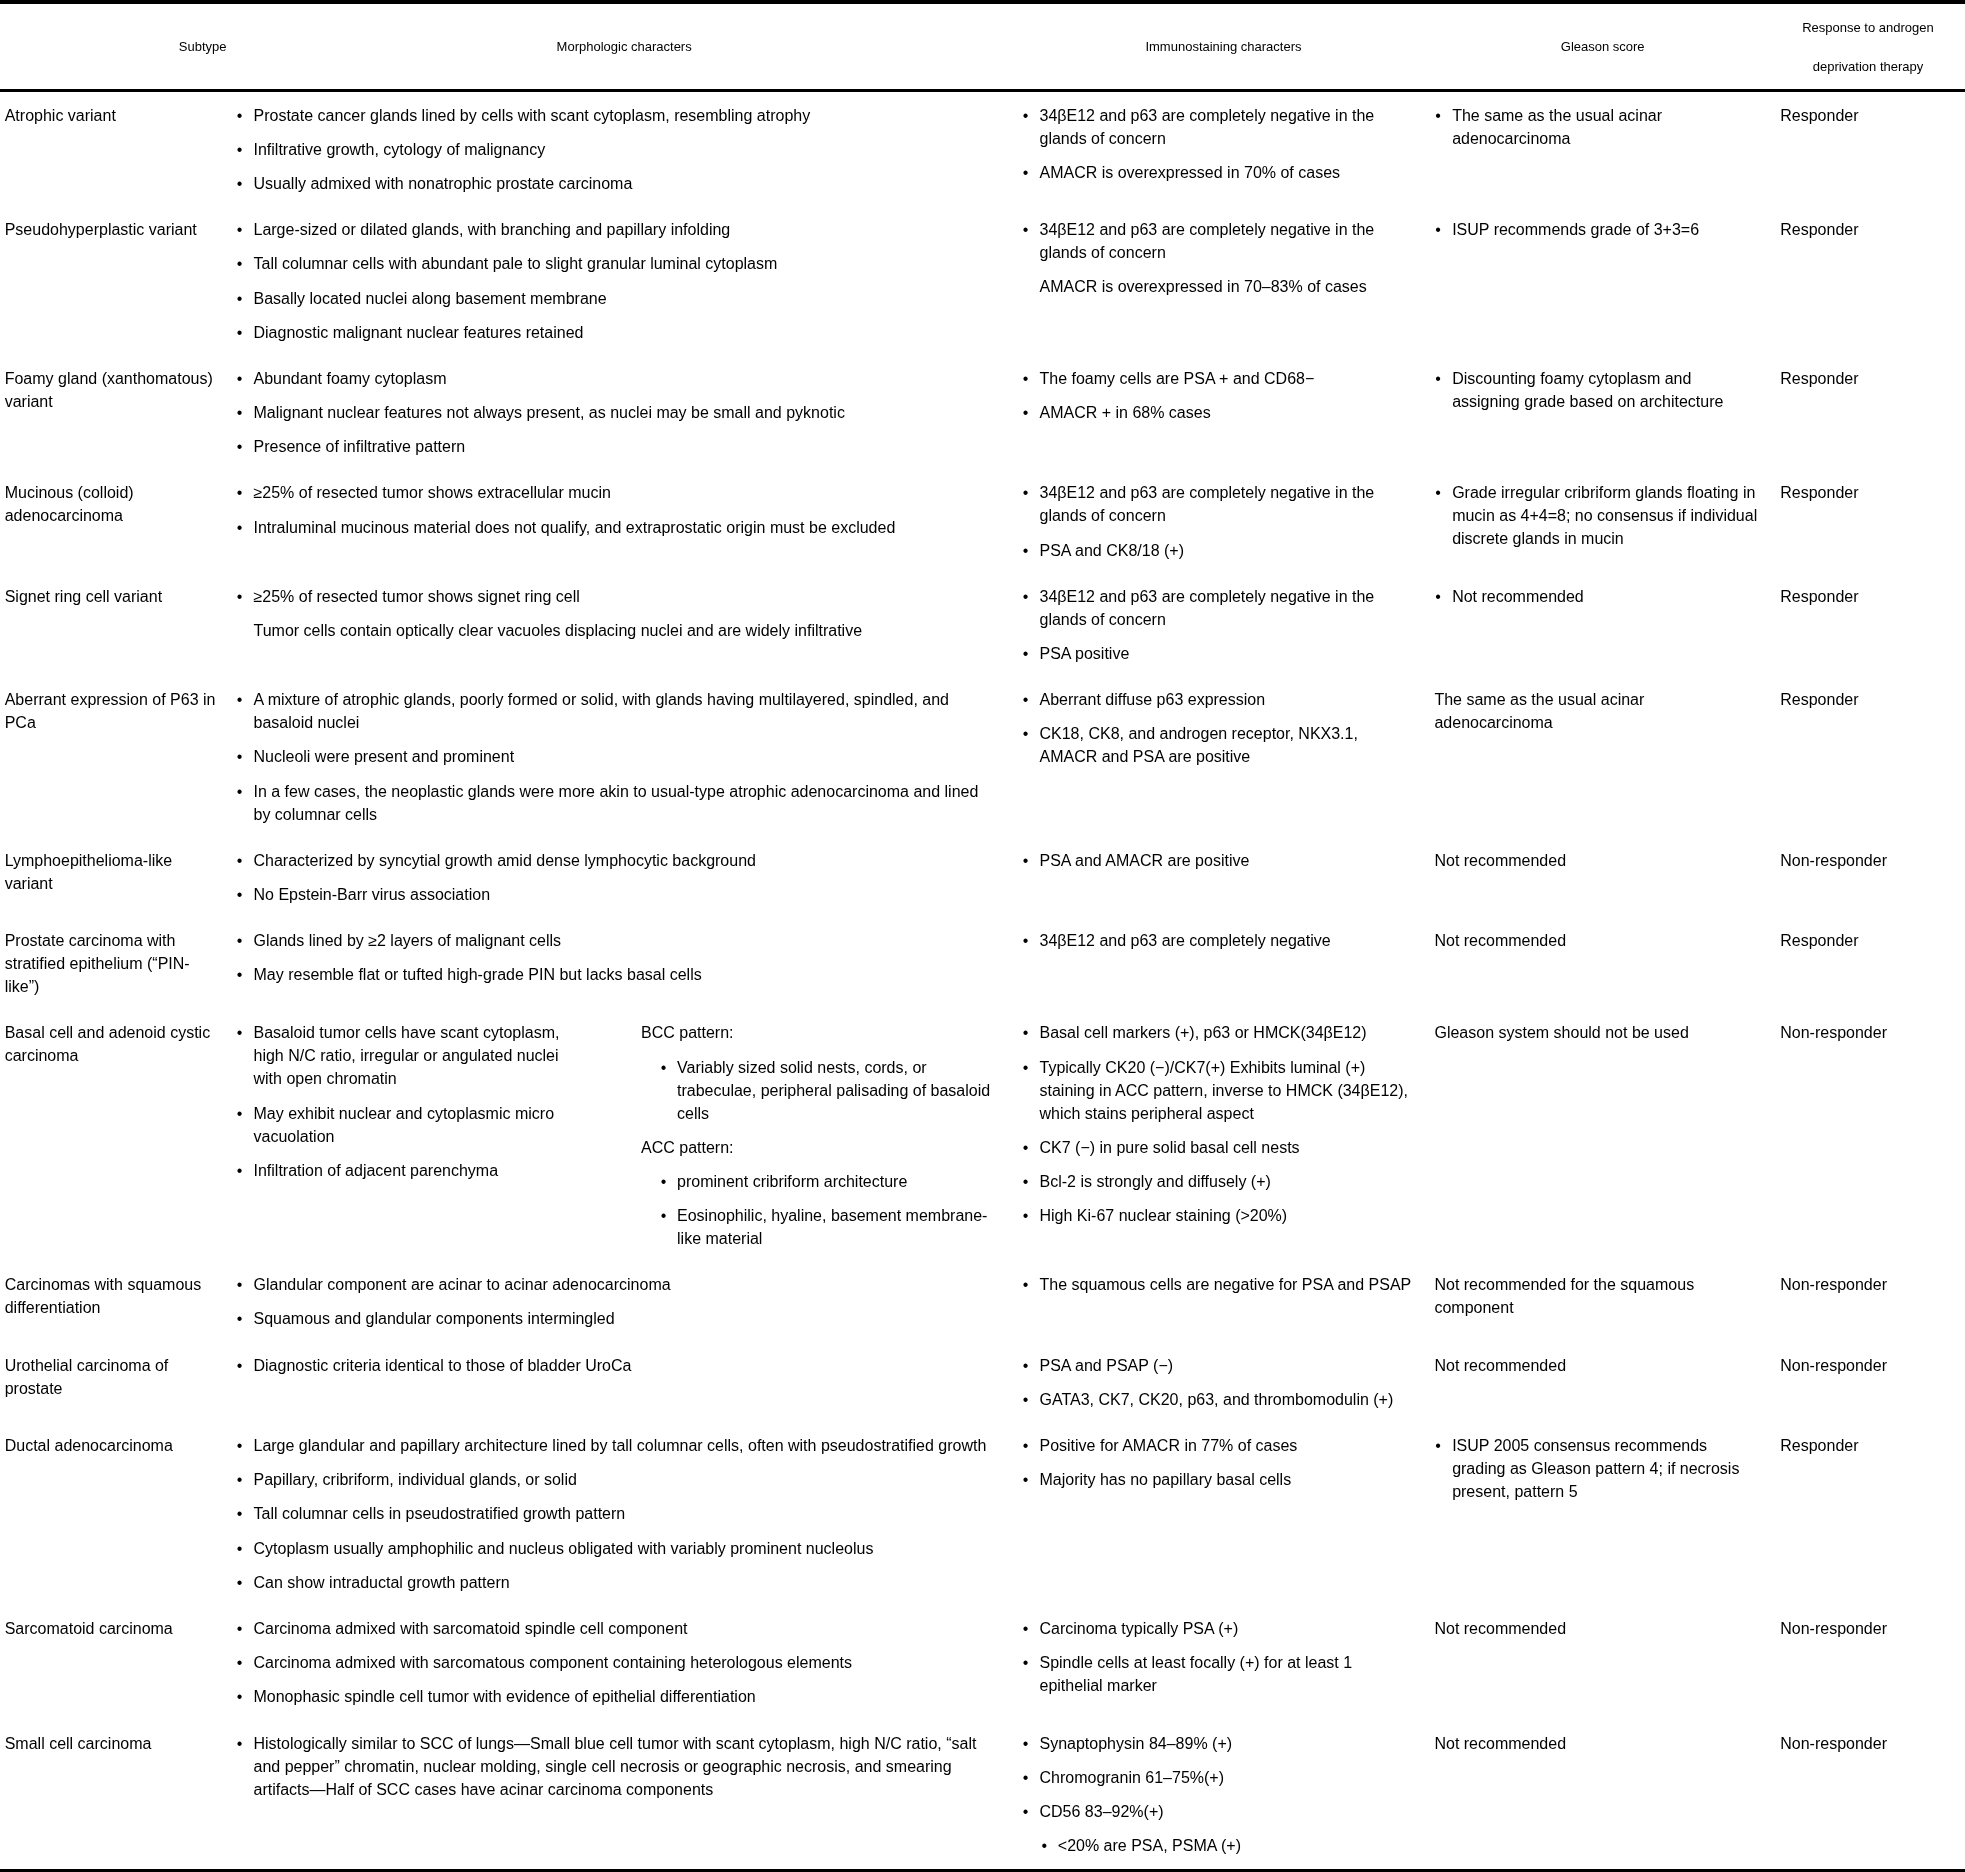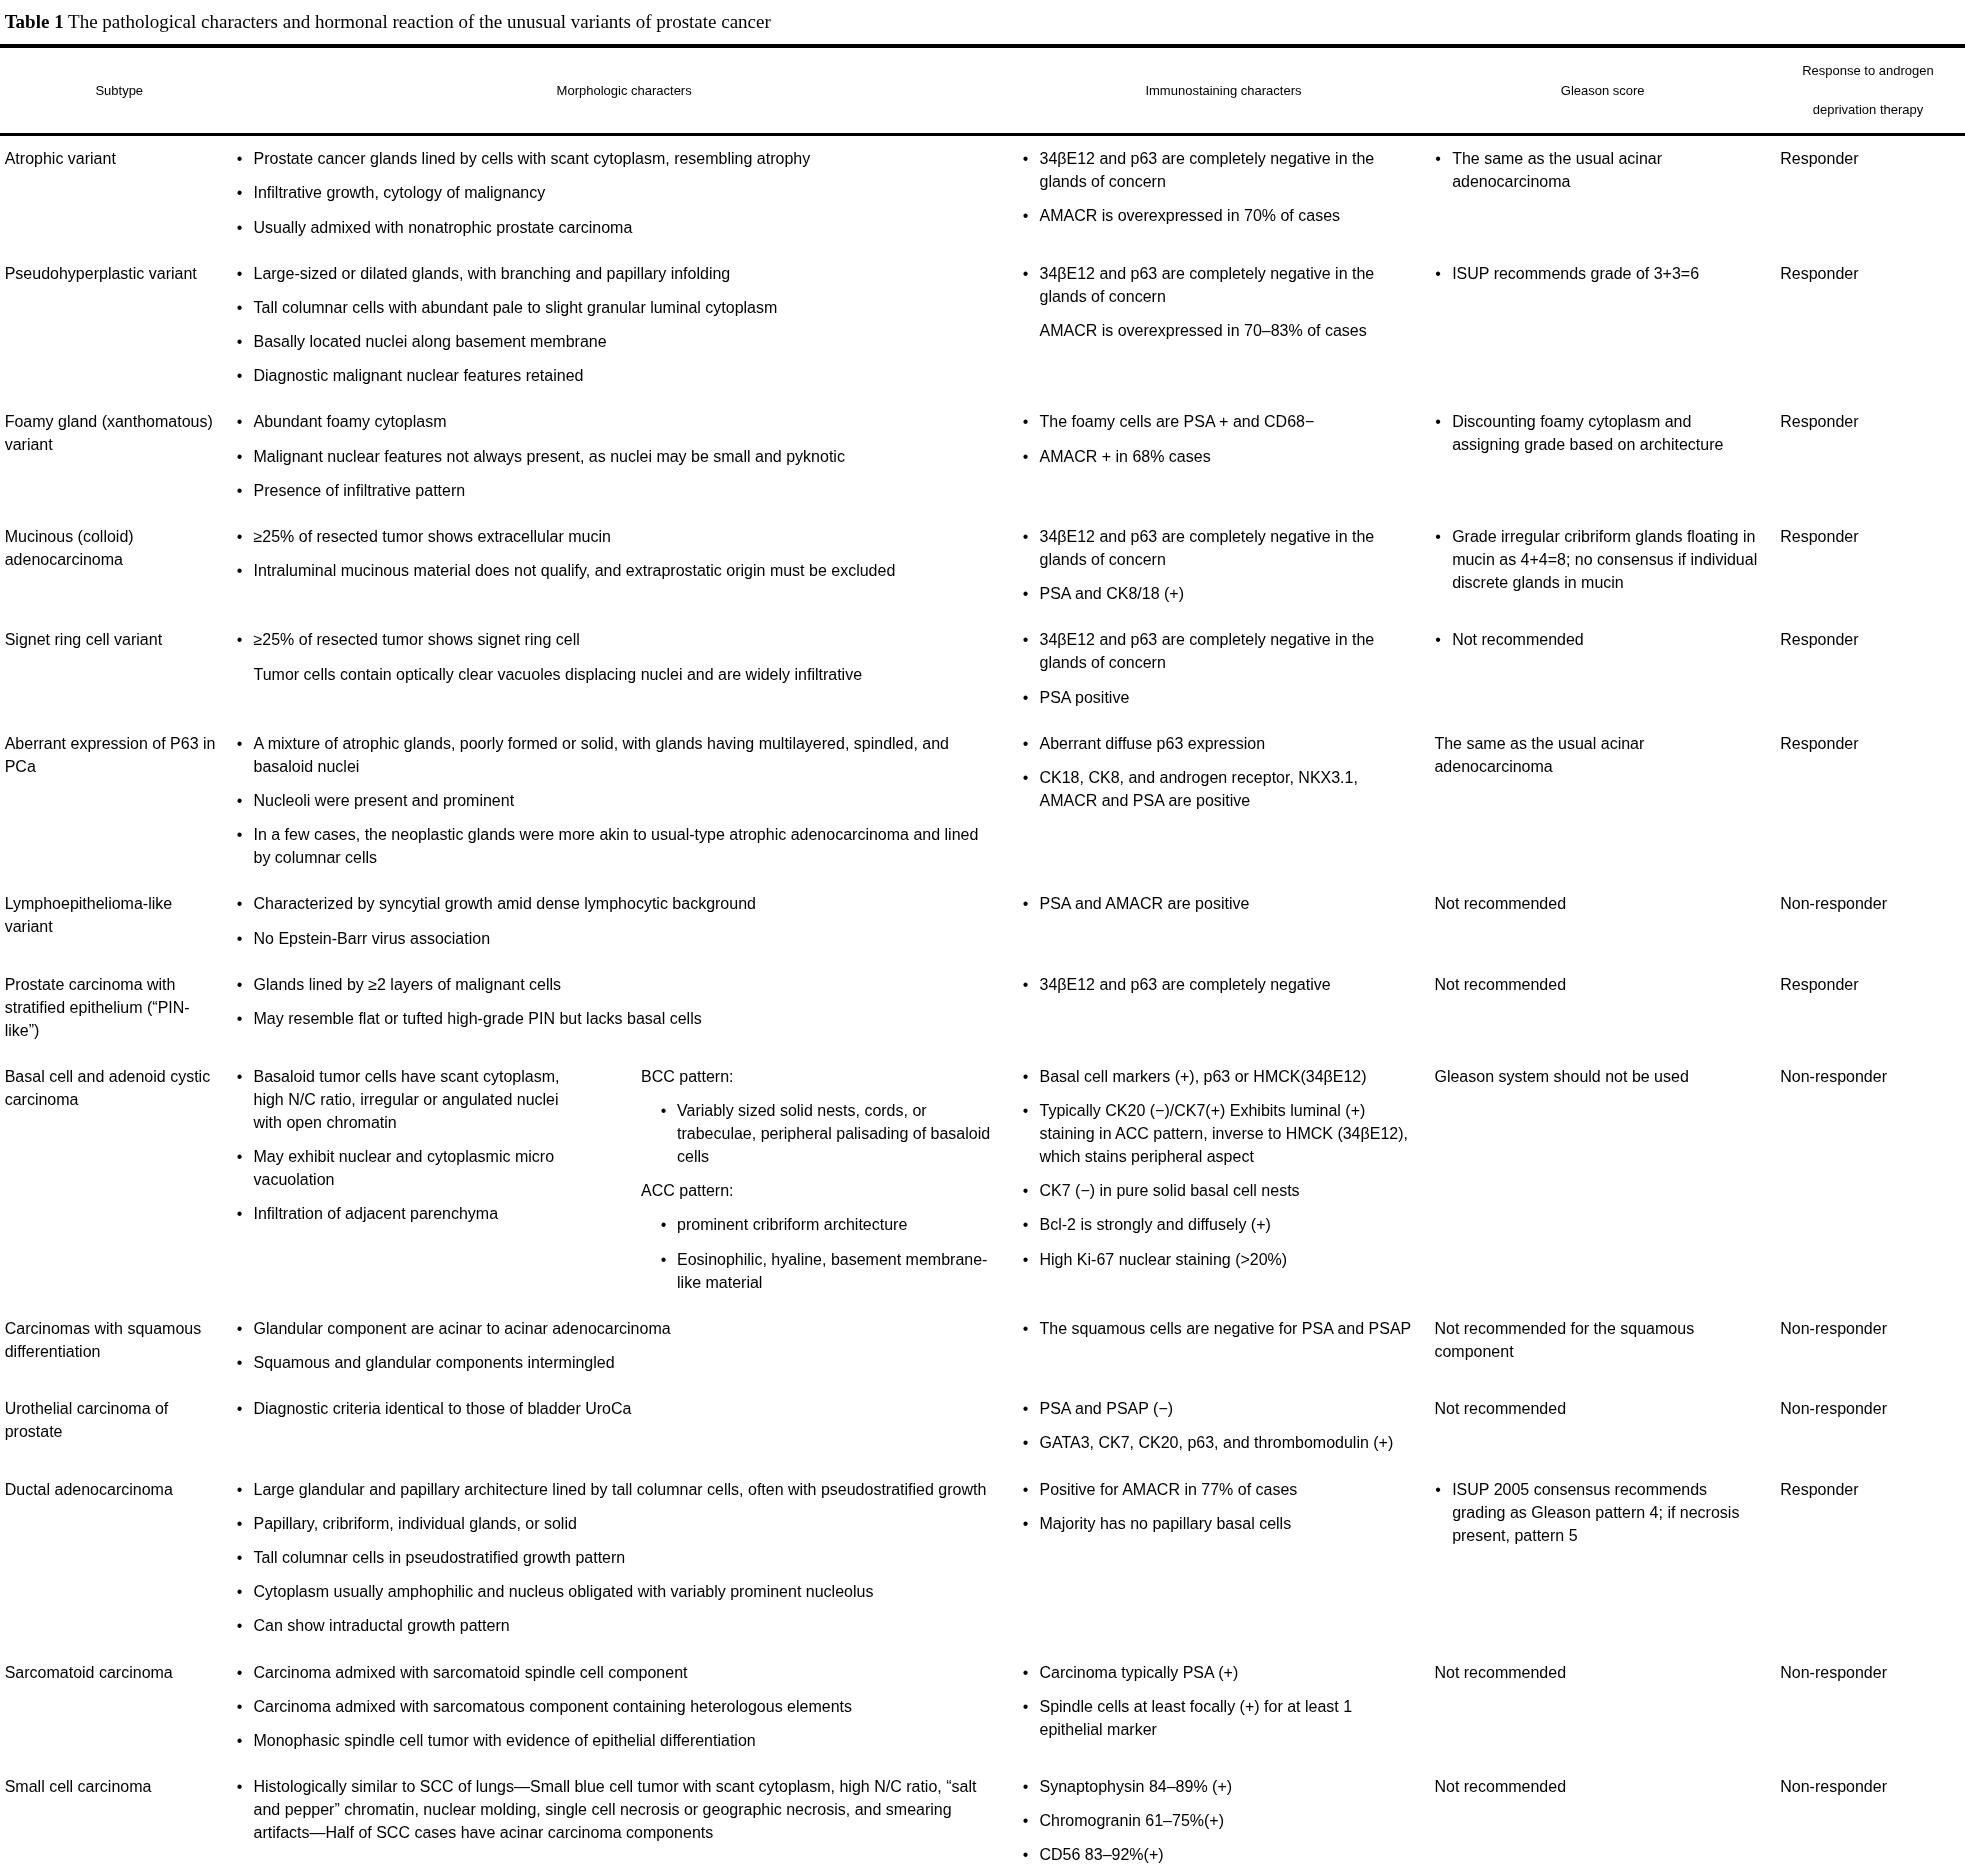--- a/index.html
+++ b/index.html
@@ -7,43 +7,40 @@
   .page{width:1965px;box-sizing:border-box;}
   .title{font-family:"Liberation Serif",serif;font-size:19px;line-height:24px;padding:10.3px 0 9.3px 4.7px;}
   .title .title-label{font-weight:bold;}
   table{width:100%;border-collapse:collapse;border-top:4.7px solid #000;border-bottom:4.7px solid #000;table-layout:fixed;}
   col.c1{width:12%;}
   col.c2{width:40%;}
   col.c3{width:21%;}
   col.c4{width:17.6%;}
   col.c5{width:9.4%;}
   thead th{font-weight:normal;font-size:13px;line-height:39px;vertical-align:middle;border-bottom:3.7px solid #000;padding:3.7px 9.3px 3.7px 0;text-align:center;}
-  thead th.h-subtype{text-align:center;padding-left:12px;}
+  thead th.h-subtype{text-align:right;padding-left:12px;}
   td{vertical-align:top;padding:11.2px 23px 12px 0;}
   td.c-subtype{padding-left:4.7px;padding-right:14px;}
   td.c-response{padding-right:0;}
   .item{position:relative;margin:0 0 11.2px 0;}
   .list .item:last-child{margin-bottom:0;}
   .item.bullet{padding-left:17.7px;}
   .item.bullet::before{content:"\2022";position:absolute;left:0.9px;top:0;}
   .item.cont{padding-left:17.7px;}
   .item.plain{padding-left:0;}
   .item.sub{padding-left:36px;}
   .item.sub::before{content:"\2022";position:absolute;left:19.6px;top:0;}
   .split{display:flex;gap:39px;}
   .split>.list:first-child{width:48%;box-sizing:border-box;padding-right:20.5px;flex:none;}
   .split>.list:last-child{flex:1;}
 </style>
 </head>
 <body>
 
 <div class="page">
-  <div class="title">
-    <span class="title-label">Table 1</span><span> The pathological characters and hormonal reaction of the unusual variants of prostate cancer</span>
-  </div>
 
   <table>
     <colgroup>
       <col class="c1">
         <col class="c2">
         <col class="c3">
         <col class="c4">
         <col class="c5">
     </colgroup>
     <thead>

